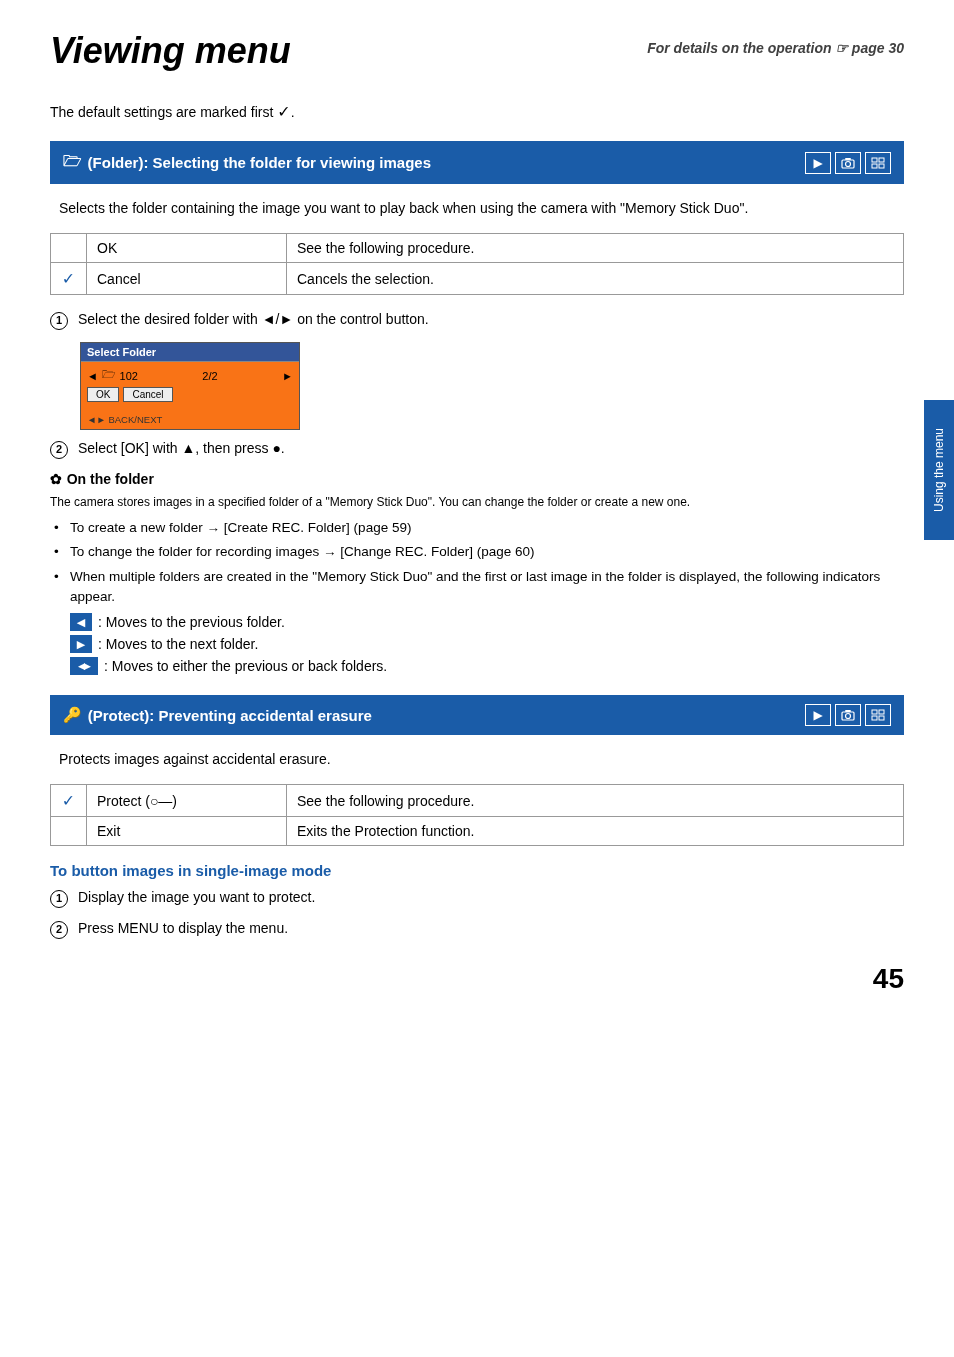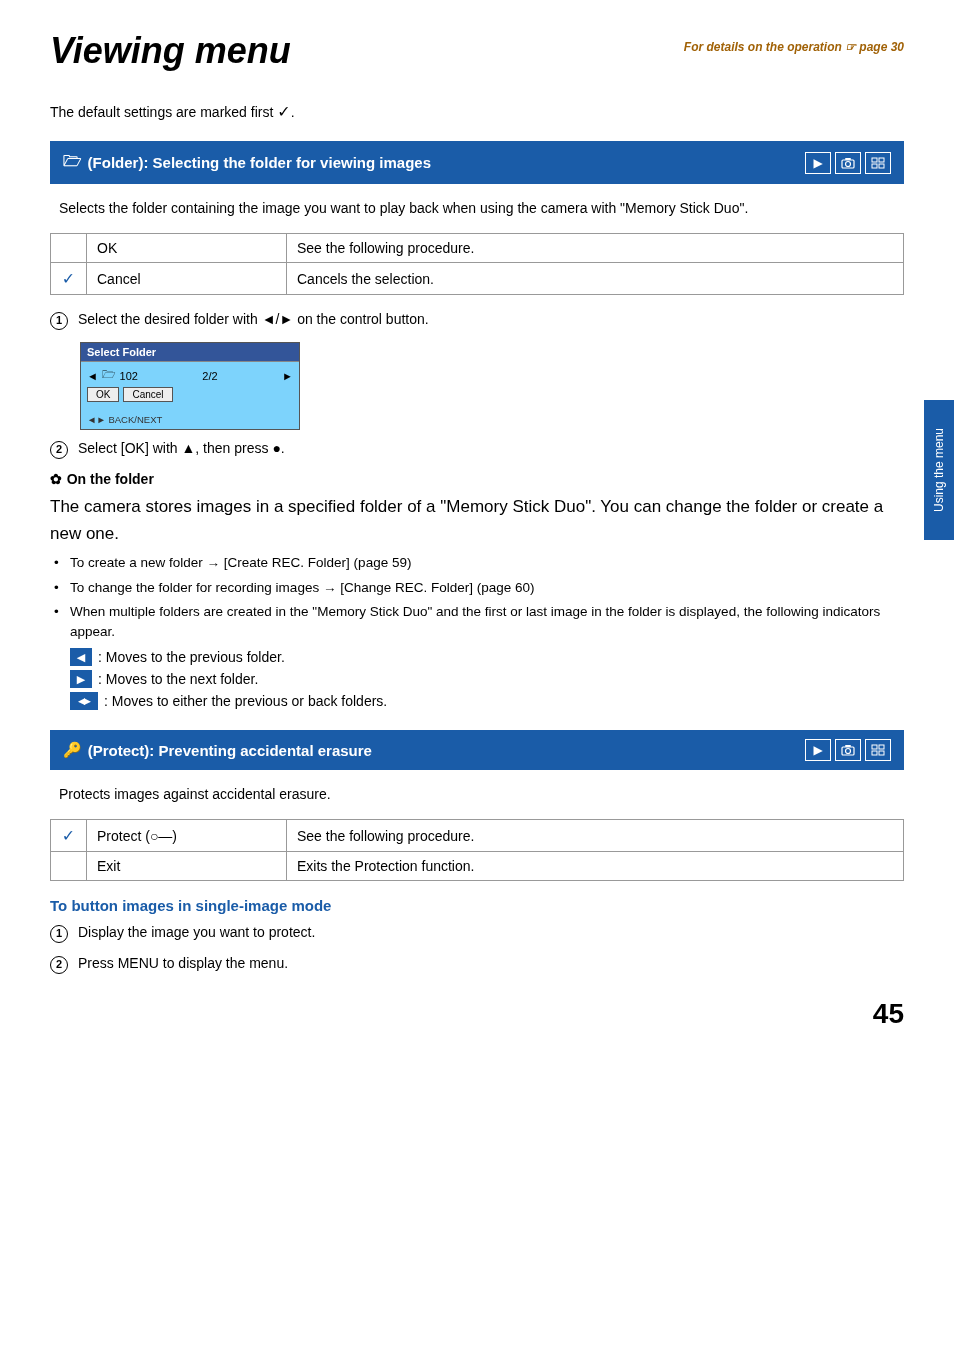--- a/index.html
+++ b/index.html
@@ -23,24 +23,24 @@
       justify-content: space-between;
       margin-bottom: 30px;
     }
     .page-title {
       font-size: 36px;
       font-weight: 700;
       font-style: italic;
       color: #000;
     }
     .page-ref {
-      font-size: 12px;
+      font-size: 14px;
       font-style: italic;
       font-weight: bold;
-      color: #a16207;
+      color: #404040;
       padding-top: 10px;
     }
     
     .default-note {
       margin-bottom: 20px;
       font-size: 14px;
     }
     .check-mark-sym {
       font-size: 16px;
     }
@@ -130,21 +130,21 @@
       text-align: center;
       line-height: 15px;
       font-weight: bold;
     }
     
     .screenshot-box {
       border: 1.5px solid #555;
       width: 220px;
       font-size: 11px;
       margin: 10px 0 10px 30px;
-      background: #7dd3fc;
+      background: #f97316;
     }
     .screenshot-title-bar {
       background: #335599;
       color: #fff;
       padding: 3px 6px;
       font-size: 11px;
       font-weight: bold;
     }
     .screenshot-body {
       padding: 4px 6px;
@@ -188,21 +188,21 @@
     }
     .tip-title {
       font-size: 14px;
       font-weight: bold;
       margin-bottom: 6px;
       display: flex;
       align-items: center;
       gap: 5px;
     }
     .tip-content {
-      font-size: 17px;
+      font-size: 12px;
       line-height: 1.6;
       margin-bottom: 6px;
     }
     .bullet-item {
       display: flex;
       align-items: flex-start;
       gap: 6px;
       font-size: 13.5px;
       line-height: 1.5;
       margin-bottom: 4px;

